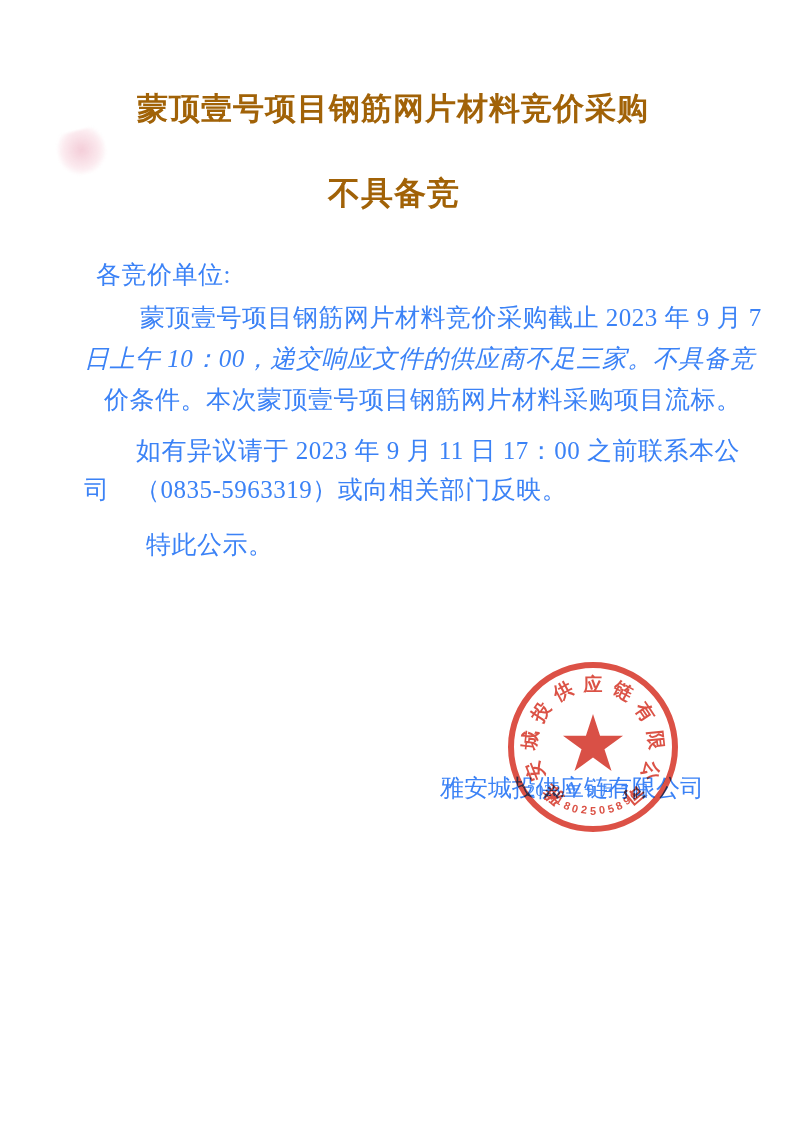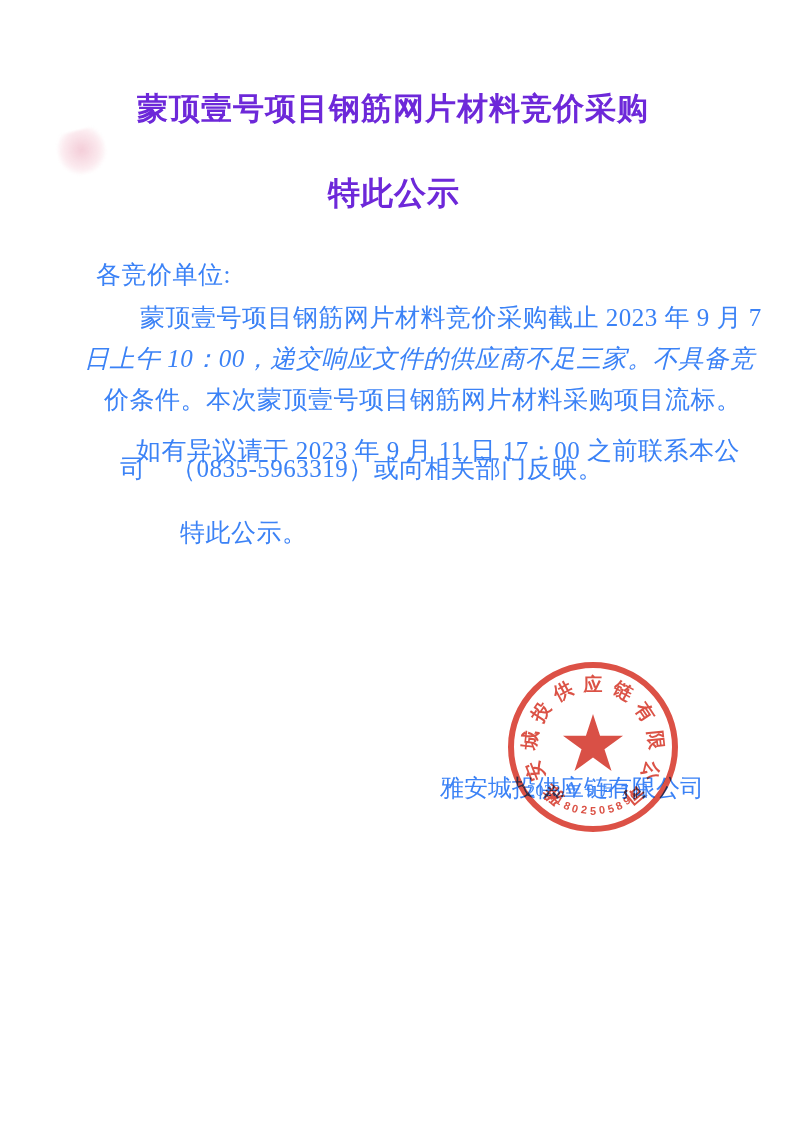--- a/index.html
+++ b/index.html
@@ -8,39 +8,39 @@
     width:800px;height:1130px;
     background:#ffffff;
     overflow:hidden;
     font-family:"Liberation Serif", serif;
   }
   .title{
     position:absolute;
     white-space:nowrap;
     font-family:"Liberation Sans", sans-serif;
     font-weight:700;
-    color:#6d28d9;
+    color:#a16207;
     letter-spacing:1px;
   }
   .title1{left:137px;top:88px;font-size:31px;}
   .title2{left:328px;top:172px;font-size:32px;}
   .line{
     position:absolute;
     white-space:nowrap;
     font-size:25px;
     color:#3b82f6;
     letter-spacing:0.5px;
   }
   .sal{left:96px;top:258px;}
   .l1{left:140px;top:301px;}
   .l2{left:84px;top:342px;font-style:italic;}
   .l3{left:104px;top:383px;}
   .l4{left:136px;top:434px;}
-  .l5{left:84px;top:452px;margin-left:36px;}
-  .l6{left:146px;top:516px;margin-left:34px;}
+  .l5{left:84px;top:473px;}
+  .l6{left:146px;top:528px;}
   .company{left:440px;top:772px;font-size:24px;letter-spacing:0;}
   .date{left:527px;top:781px;font-size:16px;}
   .smudge{
     position:absolute;left:58px;top:130px;width:48px;height:44px;
     background:radial-gradient(ellipse at 50% 45%, rgba(228,130,158,.40), rgba(240,165,185,.22) 55%, rgba(255,255,255,0) 75%);
     filter:blur(1px);
     transform:rotate(-14deg);
   }
   .seal{
     position:absolute;left:498px;top:652px;width:190px;height:190px;
@@ -70,21 +70,21 @@
     transform:translate(-50%,-50%) rotate(var(--r));
   }
 </style>
 </head>
 <body>
 
 <div class="page">
 
   <div class="title title1">蒙顶壹号项目钢筋网片材料竞价采购</div>
   <div class="smudge"></div>
-  <div class="title title2">特此公示</div>
+  <div class="title title2">不具备竞</div>
 
   <div class="line sal">各竞价单位:</div>
   <div class="line l1">蒙顶壹号项目钢筋网片材料竞价采购截止 2023 年 9 月 7</div>
   <div class="line l2">日上午 10：00，递交响应文件的供应商不足三家。不具备竞</div>
   <div class="line l3">价条件。本次蒙顶壹号项目钢筋网片材料采购项目流标。</div>
   <div class="line l4">如有异议请于 2023 年 9 月 11 日 17：00 之前联系本公</div>
   <div class="line l5">司　（0835-5963319）或向相关部门反映。</div>
   <div class="line l6">特此公示。</div>
 
   <div class="line company">雅安城投供应链有限公司</div>

